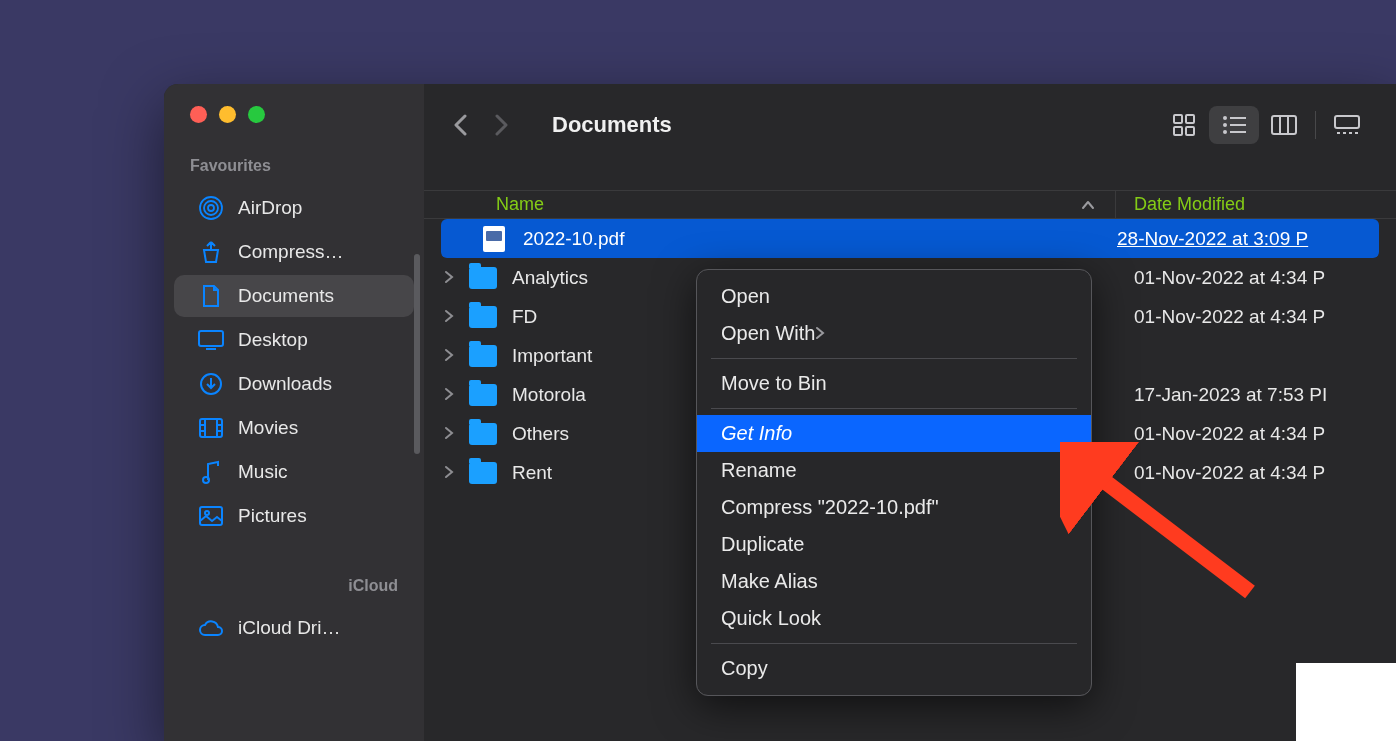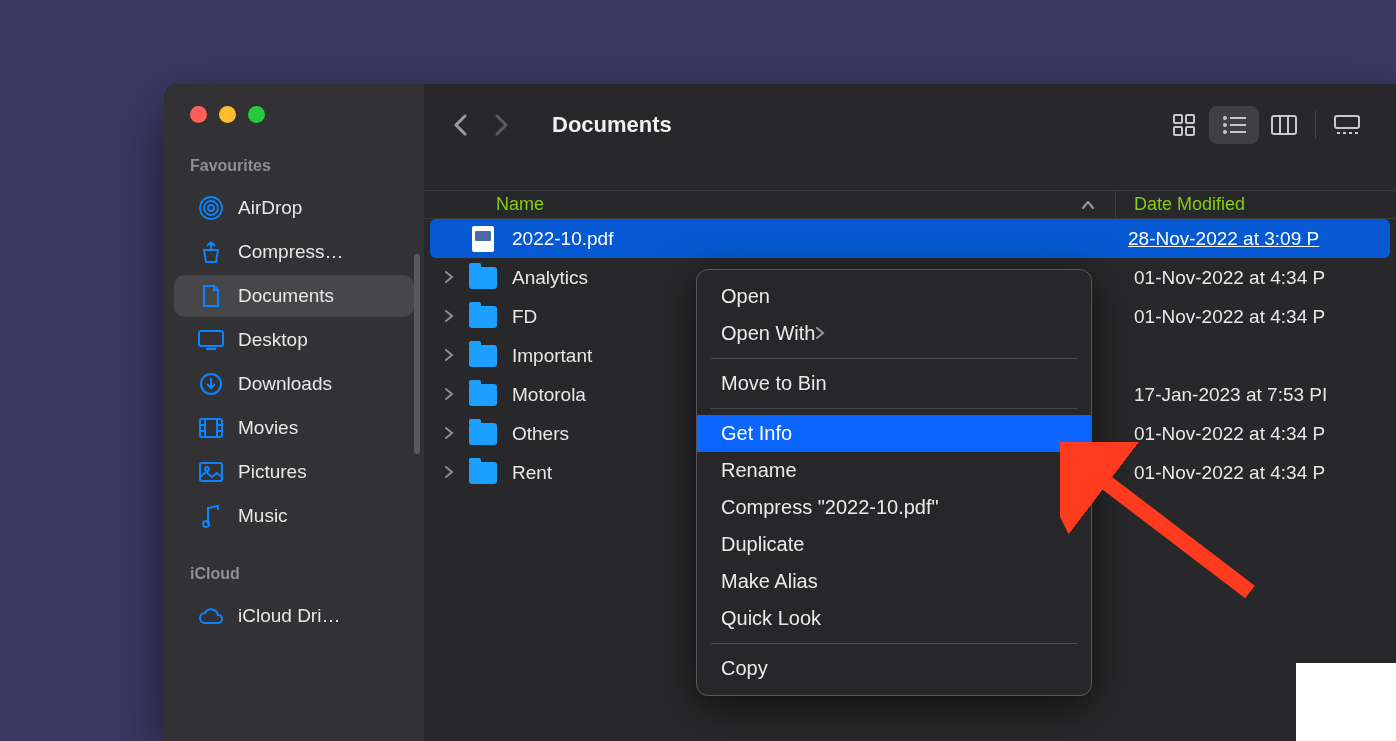--- a/index.html
+++ b/index.html
@@ -90,21 +90,21 @@
 
 .file-list { flex: 1; position: relative; }
 .file-row {
   height: 39px;
   display: flex;
   align-items: center;
   padding-left: 20px;
   color: #e8e8e8;
   font-size: 19px;
 }
-.file-row.selected { background: #0659d2; color: #fff; border-radius: 6px; margin: 0 6px; padding-left: 14px; }
+.file-row.selected { background: #0659d2; color: #fff; border-radius: 6px; margin: 0 17px; padding-left: 14px; }
 .file-row.selected .date-cell { text-decoration: underline; }
 .file-row .disclosure { width: 24px; color: #8e8e92; }
 .file-row.selected .disclosure { visibility: hidden; }
 .file-icon { width: 30px; height: 24px; margin-right: 14px; display: flex; align-items: center; justify-content: center; }
 .folder-icon { width: 28px; height: 22px; background: #1ba0ff; border-radius: 3px; position: relative; }
 .folder-icon::before { content:''; position:absolute; top:-4px; left:0; width:12px; height:5px; background:#1ba0ff; border-radius:2px 2px 0 0; }
 .pdf-icon { width: 22px; height: 26px; background: #fff; border-radius: 2px; position: relative; }
 .pdf-icon::after { content:''; position:absolute; top:5px; left:3px; right:3px; height:10px; background:#4a6ba8; border-radius:1px;}
 .name-cell { flex: 1; }
 .date-cell { width: 280px; padding-left: 18px; white-space: nowrap; overflow: hidden; }
@@ -123,21 +123,21 @@
 }
 .menu-item {
   padding: 7px 24px;
   color: #eaeaea;
   font-size: 20px;
   display: flex;
   align-items: center;
   justify-content: flex-start;
   cursor: pointer;
 }
-.menu-item.highlighted { background: #0a66ff; color: #fff; }
+.menu-item.highlighted { background: #0a66ff; color: #fff; font-style: italic; }
 .menu-sep { height: 1px; background: #4a4a4e; margin: 6px 14px; }
 .menu-chevron { color: #9a9a9e; }
 
 .annotation-arrow {
   position: absolute;
   left: 1060px;
   top: 442px;
   pointer-events: none;
 }
 
@@ -216,38 +216,38 @@
               <line x1="1" y1="7" x2="6" y2="7"></line>
               <line x1="1" y1="13" x2="6" y2="13"></line>
               <line x1="18" y1="7" x2="23" y2="7"></line>
               <line x1="18" y1="13" x2="23" y2="13"></line>
             </svg>
           </span>
           <span>Movies</span>
         </div>
         <div class="sidebar-item">
           <span class="icon-slot">
+            <svg width="18" height="24" viewBox="0 0 18 24" stroke="currentColor" stroke-width="2" fill="none">
+              <path d="M6 20 V4 L16 2 V6"></path>
+              <circle cx="4" cy="20" r="3"></circle>
+            </svg>
+          </span>
+          <span>Music</span>
+        </div>
+        <div class="sidebar-item">
+          <span class="icon-slot">
             <svg width="24" height="20" viewBox="0 0 24 20" stroke="currentColor" stroke-width="2" fill="none">
               <rect x="1" y="1" width="22" height="18" rx="2"></rect>
               <circle cx="8" cy="7" r="2"></circle>
               <path d="M1 15 L7 10 L13 15 L18 11 L23 15"></path>
             </svg>
           </span>
           <span>Pictures</span>
         </div>
-        <div class="sidebar-item">
-          <span class="icon-slot">
-            <svg width="18" height="24" viewBox="0 0 18 24" stroke="currentColor" stroke-width="2" fill="none">
-              <path d="M6 20 V4 L16 2 V6"></path>
-              <circle cx="4" cy="20" r="3"></circle>
-            </svg>
-          </span>
-          <span>Music</span>
-        </div>
-        <div class="sidebar-section-header" style="margin-top: 28px;">iCloud</div>
+        <div class="sidebar-section-header" style="margin-top: 40px; text-align: right;">iCloud</div>
         <div class="sidebar-item">
           <span class="icon-slot">
             <svg width="26" height="18" viewBox="0 0 26 18" stroke="currentColor" stroke-width="2" fill="none">
               <path d="M7 16 A5 5 0 0 1 7 6 A7 7 0 0 1 20 8 A4 4 0 0 1 20 16 Z"></path>
             </svg>
           </span>
           <span>iCloud Dri…</span>
         </div>
       </div>
     <div class="sidebar-scrollbar"></div>

